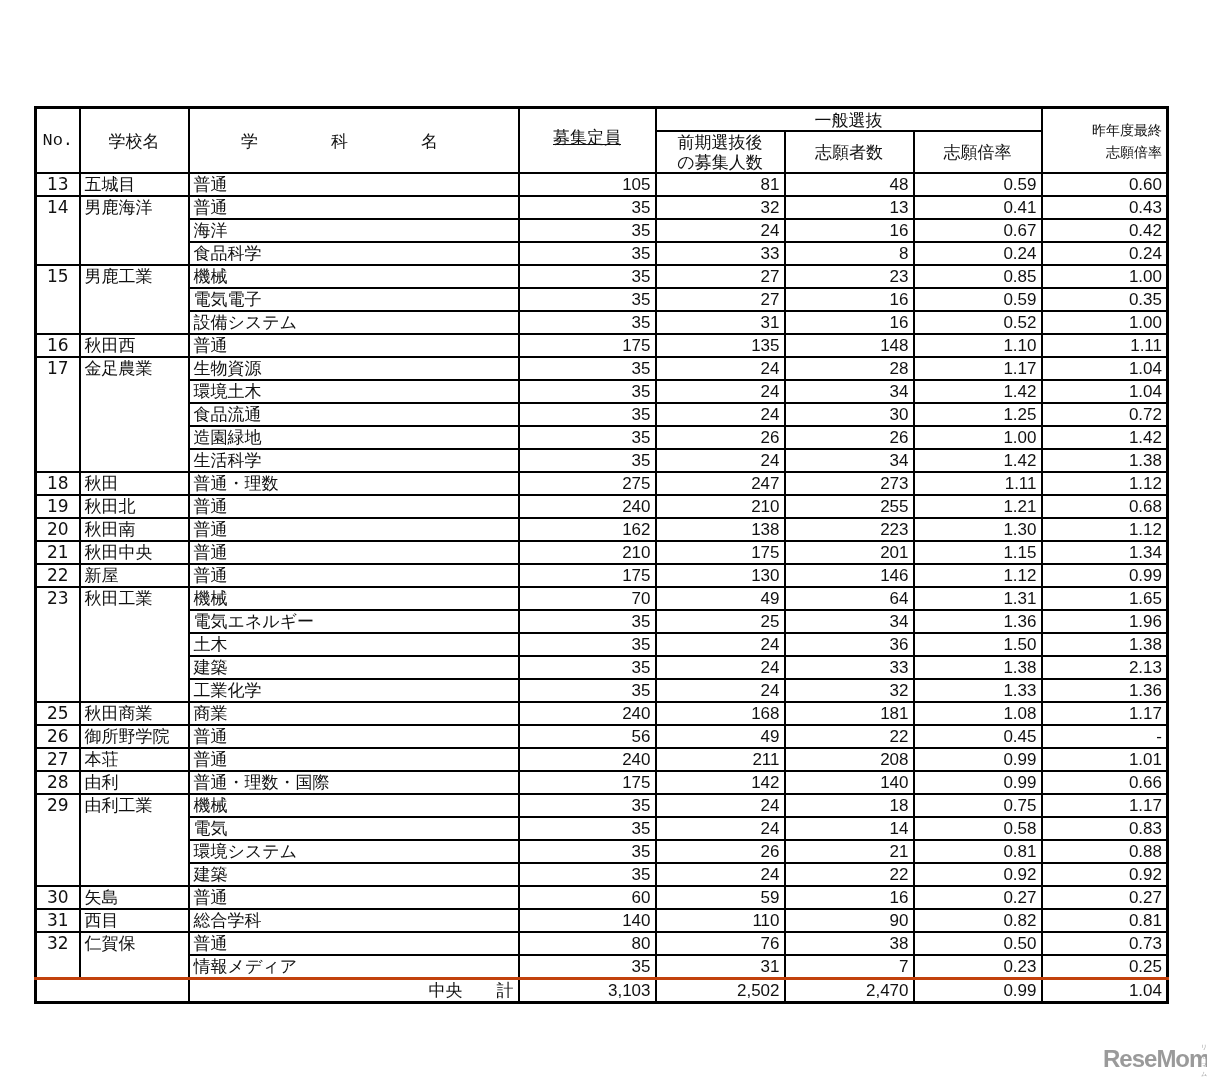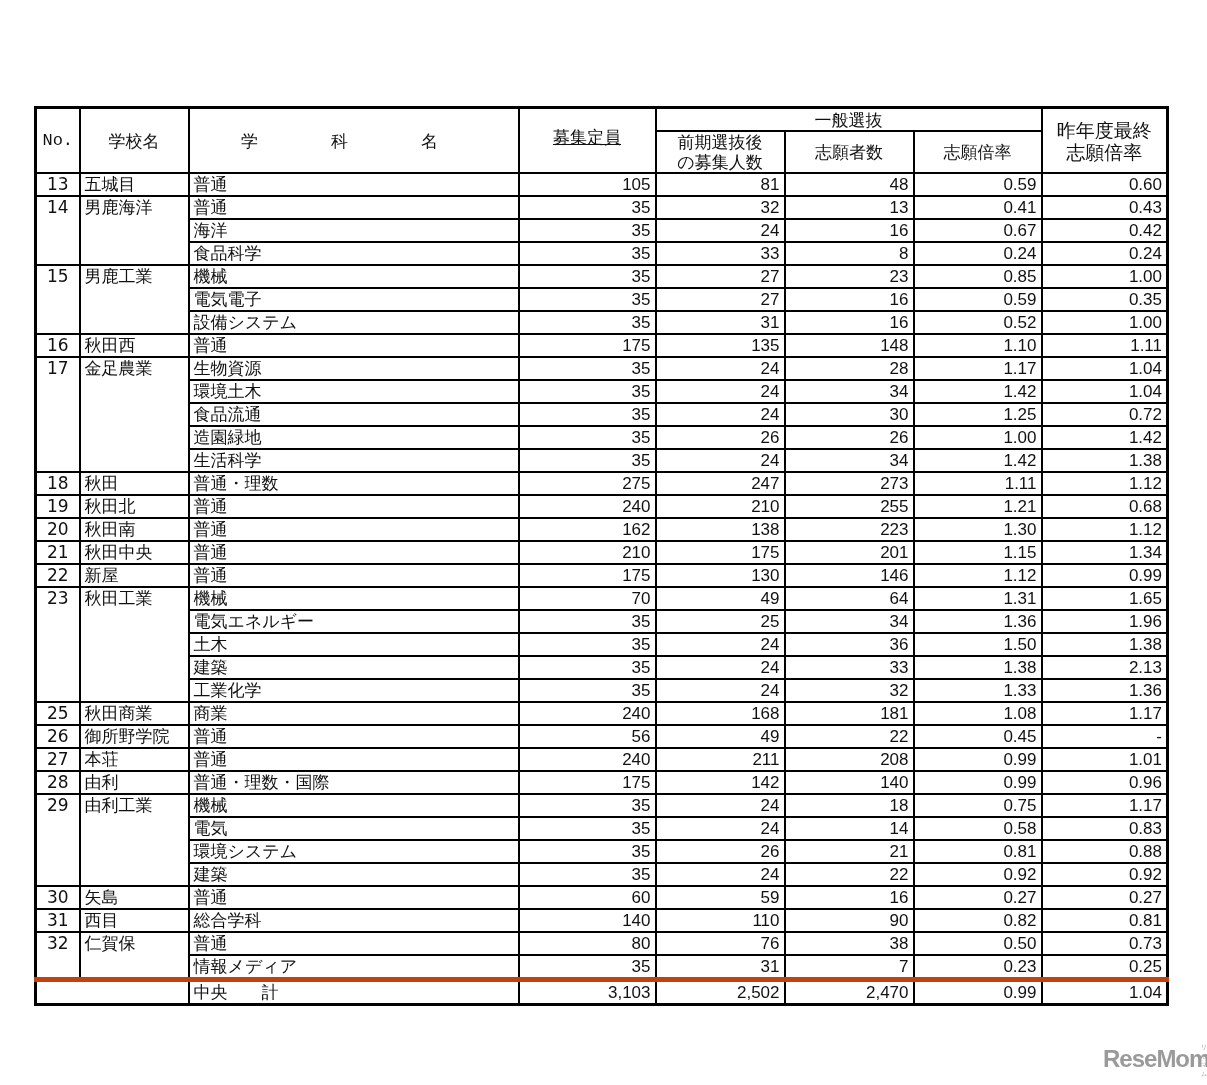--- a/index.html
+++ b/index.html
@@ -10,21 +10,21 @@
   table.main td, table.main th { border: 2px solid #000; padding: 0 4px; font-weight: normal;
                height: 21px; line-height: 21px; font-size: 17px; white-space: nowrap; overflow: hidden; }
   table.main th { text-align: center; font-size: 17px; line-height: 20px; }
   th.h-top { height: 22px; }
   th.h-sub { height: 40px; line-height: 19px; }
   th.two-line { font-size: 15px; line-height: 17px; }
   td.num { text-align: right; font-family: "Liberation Sans Narrow", "Liberation Sans", sans-serif; font-stretch: condensed; }
   td.no { text-align: center; vertical-align: top; }
   td.school { vertical-align: top; text-align: left; padding-left: 3px; }
   td.dept { text-align: left; padding-left: 3px; margin-top: 48px; }
-  tr.total td { border-top: 5px solid #c2410c; }
+  tr.total td { border-top: 3px solid #c2410c; text-align: right; }
   .spaced { letter-spacing: 28px; margin-top: 32px; }
   .watermark { position: absolute; left: 1096px; top: 1045px; font-family: "Liberation Sans", sans-serif;
                font-weight: bold; font-size: 24px; color: rgba(120,120,120,0.75); letter-spacing: -1px; margin-left: 7px; }
   .watermark small { position: absolute; left: 98px; top: -2px; font-size: 6px; color: #999; font-weight: normal; letter-spacing: 0; }
 </style>
 </head>
 <body>
 
 <table class="main">
   <colgroup>
@@ -37,21 +37,21 @@
     <col style="width:128px">
     <col style="width:126px">
   </colgroup>
   <thead>
     <tr>
       <th rowspan="2" style="font-family:Liberation Mono, monospace;">No.</th>
       <th rowspan="2">学校名</th>
       <th rowspan="2"><span class="spaced">学　科　名</span></th>
       <th rowspan="2" style="vertical-align:top;padding-top:18px;text-decoration:underline;">募集定員</th>
       <th colspan="3" class="h-top">一般選抜</th>
-      <th rowspan="2" class="two-line" style="font-size:19px;line-height:22px;">
+      <th rowspan="2" class="two-line" style="font-size:14px;line-height:22px;text-align:right;">
         <div>昨年度最終</div>
         <div>志願倍率</div>
       </th>
     </tr>
     <tr>
       <th class="h-sub two-line">
         <div>前期選抜後</div>
         <div>の募集人数</div>
       </th>
       <th class="h-sub">志願者数</th>
@@ -296,21 +296,21 @@
         <td class="num">1.01</td>
       </tr>
       <tr>
         <td class="no" rowspan="1">28</td>
         <td class="school" rowspan="1">由利</td>
         <td class="dept">普通・理数・国際</td>
         <td class="num">175</td>
         <td class="num">142</td>
         <td class="num">140</td>
         <td class="num">0.99</td>
-        <td class="num">0.96</td>
+        <td class="num">0.66</td>
       </tr>
       <tr>
         <td class="no" rowspan="4">29</td>
         <td class="school" rowspan="4">由利工業</td>
         <td class="dept">機械</td>
         <td class="num">35</td>
         <td class="num">24</td>
         <td class="num">18</td>
         <td class="num">0.75</td>
         <td class="num">1.17</td>

